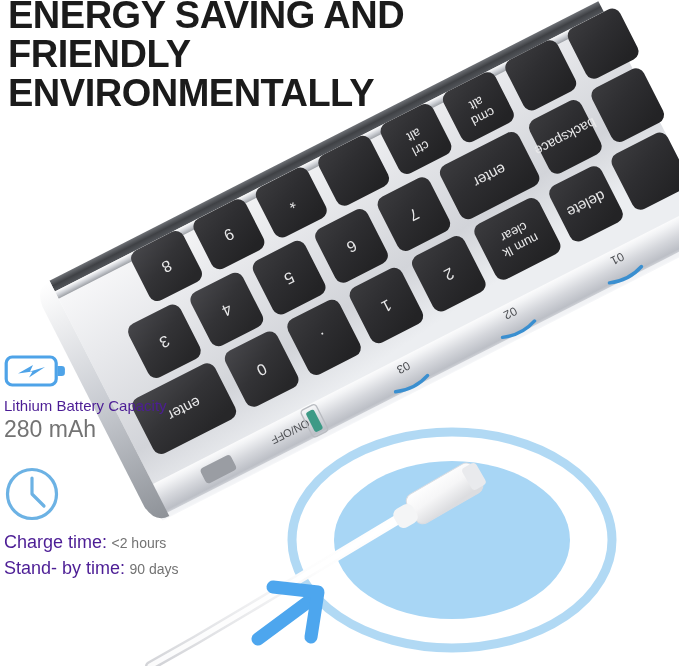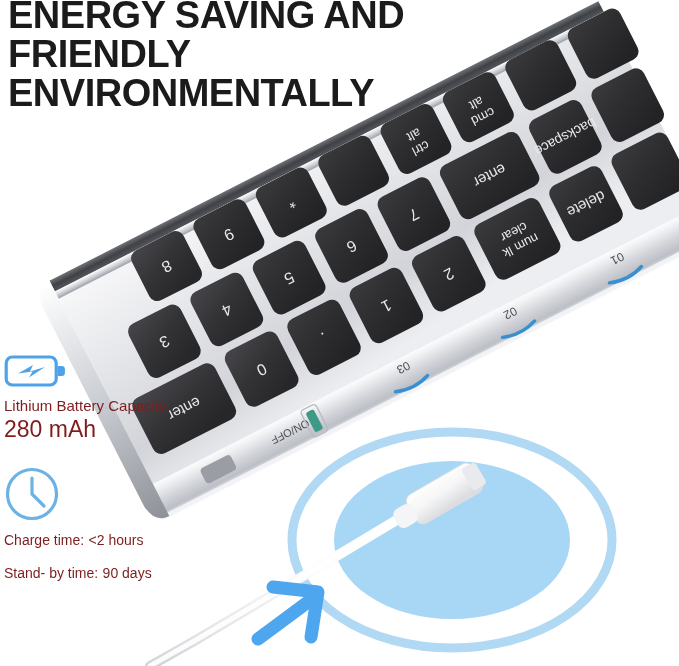--- a/index.html
+++ b/index.html
@@ -29,39 +29,39 @@
   #headline .hl-line{display:block;white-space:nowrap;}
 
   
   .feature-block{position:absolute;left:4px;z-index:40;}
   #battery-block{top:352px;}
   #charge-block{top:466px;}
 
   .feat-icon{display:block;}
 
   .feat-label{
-    color:#7f1d1d;
+    color:#4c1d95;
     font-size:15px;
     font-family:"Liberation Sans", sans-serif;
     white-space:nowrap;
     line-height:1.25;
   }
   .feat-value-big{
-    color:#7f1d1d;
+    color:#737373;
     font-size:23px;
     font-family:"Liberation Sans", sans-serif;
     white-space:nowrap;
     line-height:1.18;
   }
   #battery-text{margin-top:7px;}
   .inline-row{white-space:nowrap;line-height:1.15;}
-  .inline-row .feat-label{display:inline;vertical-align:baseline;font-size:14px;}
+  .inline-row .feat-label{display:inline;vertical-align:baseline;font-size:18px;}
   .inline-row .feat-value-big{display:inline;vertical-align:baseline;font-size:14px;}
   #charge-text{margin-top:9px;}
-  #charge-text .inline-row + .inline-row{margin-top:14px;}
+  #charge-text .inline-row + .inline-row{margin-top:3px;}
 
   
   #scene{position:absolute;left:0;top:0;width:679px;height:666px;z-index:10;}
 </style>
 </head>
 <body>
 
 <div id="stage">
 
   <svg id="scene" viewBox="0 0 679 666">

